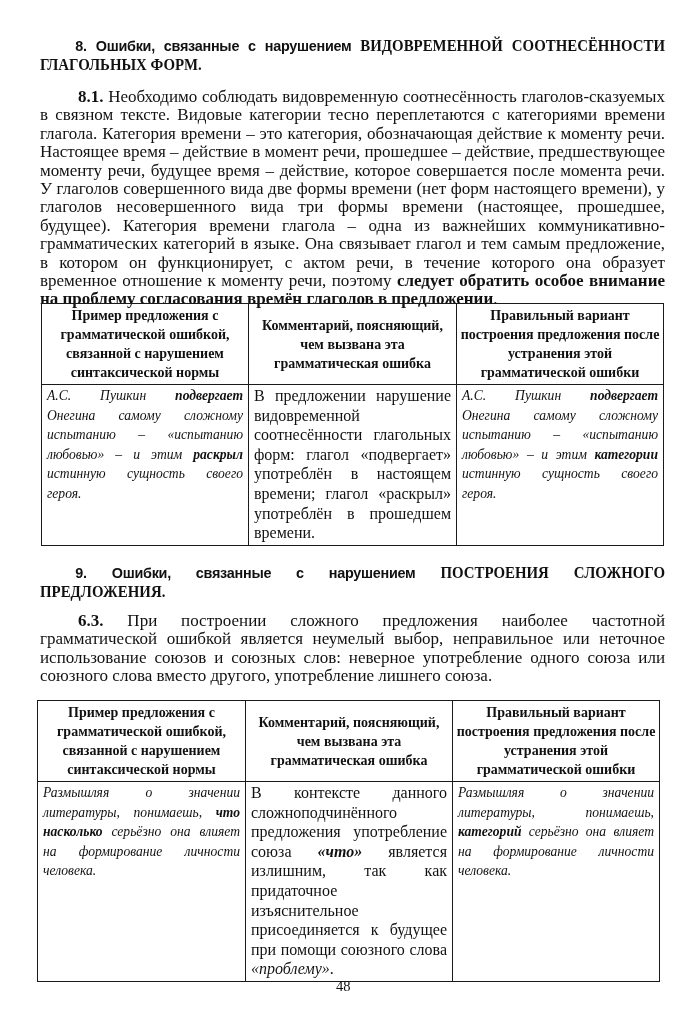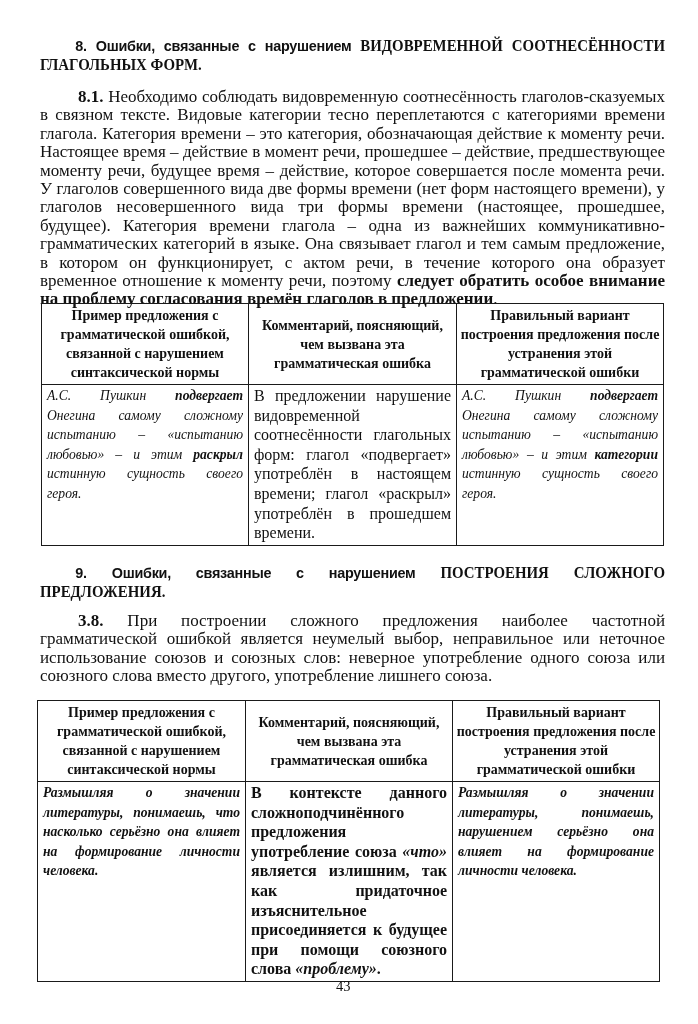--- a/index.html
+++ b/index.html
@@ -64,37 +64,37 @@
       <td class="ex"><span>А.С. Пушкин </span><b>подвергает</b><span> Онегина самому сложному испытанию – «испытанию любовью» – и этим </span><b>категории</b><span> истинную сущность своего героя.</span></td>
     </tr>
   </tbody>
     </table>
 
   <div class="heading" style="top:563px;">
     <span>9. Ошибки, связанные с нарушением </span><span class="caps">ПОСТРОЕНИЯ СЛОЖНОГО ПРЕДЛОЖЕНИЯ.</span>
   </div>
 
   <div class="para" style="top:612px;">
-    <b>3.8.</b><span> При построении сложного предложения наиболее частотной грамматической ошибкой является неумелый выбор, неправильное или неточное использование союзов и союзных слов: неверное употребление одного союза или союзного слова вместо другого, употребление лишнего союза.</span>
+    <b>6.3.</b><span> При построении сложного предложения наиболее частотной грамматической ошибкой является неумелый выбор, неправильное или неточное использование союзов и союзных слов: неверное употребление одного союза или союзного слова вместо другого, употребление лишнего союза.</span>
   </div>
 
   <table class="tbl" style="left:37px; top:700px; width:622px;">
     <colgroup>
         <col style="width:208px">
         <col style="width:207px">
         <col style="width:207px">
       </colgroup>
     <tbody>
         <tr style="height:80px;">
       <th>Пример предложения с грамматической ошибкой, связанной с нарушением синтаксической нормы</th>
       <th>Комментарий, поясняющий, чем вызвана эта грамматическая ошибка</th>
       <th>Правильный вариант построения предложения после устранения этой грамматической ошибки</th>
     </tr>
-    <tr style="height:162px;font-weight:bold;">
+    <tr style="height:162px;">
       <td class="ex"><span>Размышляя о значении литературы, понимаешь, </span><b>что насколько</b><span> серьёзно она влияет на формирование личности человека.</span></td>
       <td class="cm"><span>В контексте данного сложноподчинённого предложения употребление союза </span><b style="font-style:italic">«что»</b><span> является излишним, так как придаточное изъяснительное присоединяется к будущее при помощи союзного слова </span><i>«проблему»</i><span>.</span></td>
-      <td class="ex"><span>Размышляя о значении литературы, понимаешь, </span><b>нарушением</b><span> серьёзно она влияет на формирование личности человека.</span></td>
+      <td class="ex"><span>Размышляя о значении литературы, понимаешь, </span><b>категорий</b><span> серьёзно она влияет на формирование личности человека.</span></td>
     </tr>
   </tbody>
     </table>
 
-  <div class="pagenum">43</div>
+  <div class="pagenum">48</div>
 </div>
 
 </body></html>

